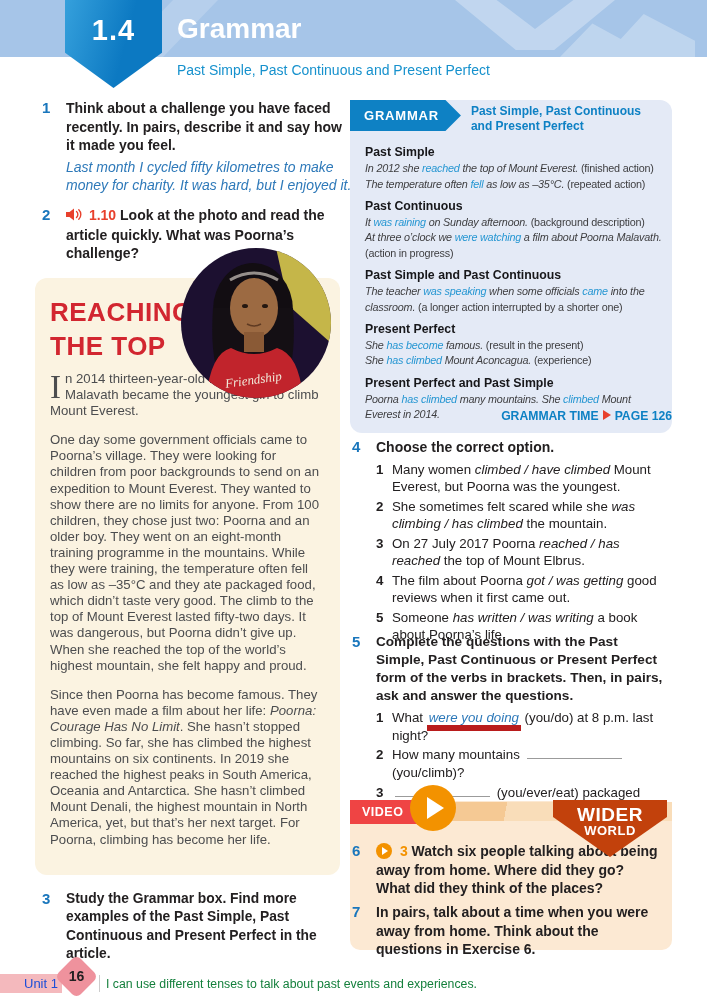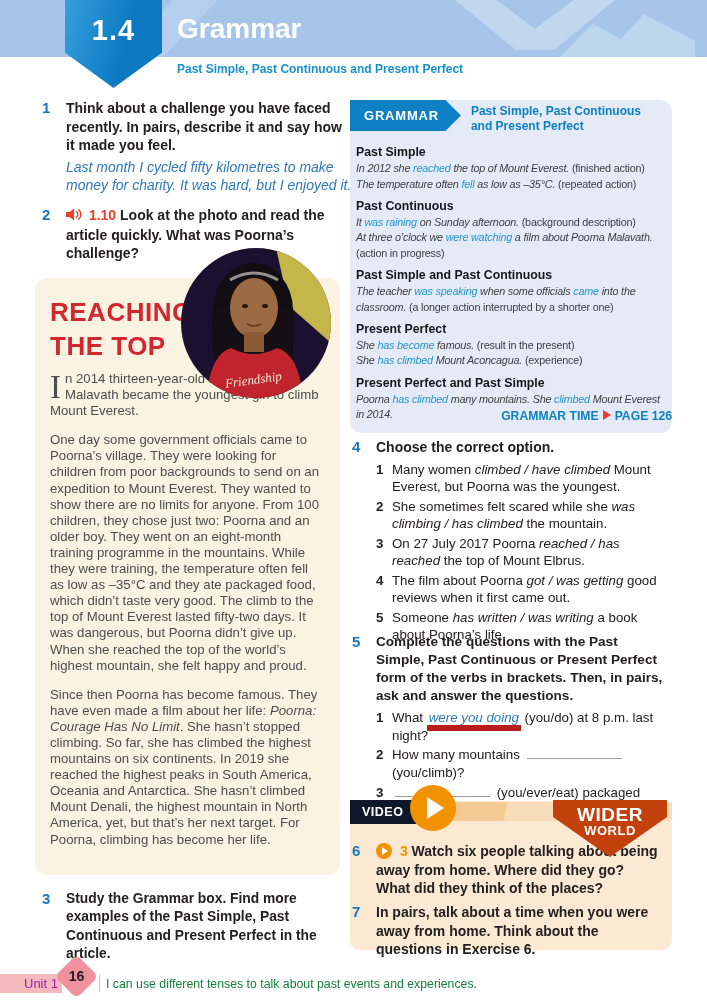--- a/index.html
+++ b/index.html
@@ -13,21 +13,21 @@
           clip-path:polygon(0 0,26% 0,50% 58%,74% 0,100% 0,62% 100%,38% 100%);}
   .chev-m{position:absolute;left:560px;top:14px;width:135px;height:43px;background:rgba(255,255,255,.28);
           clip-path:polygon(0 100%,24% 22%,45% 58%,62% 0,100% 62%,100% 100%);}
   .slash{position:absolute;left:118px;top:0;width:100px;height:57px;background:rgba(255,255,255,.18);
          clip-path:polygon(55% 0,100% 0,45% 100%,0 100%);}
   .unit-badge{position:absolute;left:65px;top:0;width:97px;height:88px;z-index:3;
          background:linear-gradient(105deg,#35a0dc,#0c79c2 60%);
          clip-path:polygon(0 0,100% 0,100% 60%,50% 100%,0 60%);}
   .unit-badge .num{color:#fff;font-size:29px;font-weight:600;text-align:center;margin-top:14px;letter-spacing:1px;}
   .page-title{position:absolute;left:177px;top:13px;font-size:28px;font-weight:700;color:#fff;z-index:2;}
-  .page-subtitle{position:absolute;left:177px;top:62px;font-size:12px;font-weight:700;color:#1691cd;}
+  .page-subtitle{position:absolute;left:177px;top:62px;font-size:14px;font-weight:400;color:#1691cd;}
 
   
   .ex{position:absolute;display:flex;gap:10px;}
   .ex-num{flex:none;width:14px;color:#1976bc;font-weight:700;font-size:15px;line-height:1.25;}
   .ex-body{flex:1;font-size:14px;font-weight:700;line-height:1.33;color:#232021;}
   .example{margin-top:3px;font-weight:400;font-style:italic;color:#2e79b9;}
   .red-bold{color:#e8402c;font-weight:700;}
   .orange-bold{color:#f39200;font-weight:700;}
   .audio-ic{display:inline-block;vertical-align:-1px;margin-right:3px;}
 
@@ -39,21 +39,21 @@
   .article-text{position:absolute;left:50px;top:371px;width:274px;font-size:13.2px;line-height:1.22;color:#4c4d4f;z-index:2;}
   .article-text p{margin:0 0 13px 0;}
   .dropcap{float:left;font-family:"Liberation Serif", serif;font-size:33px;line-height:.8;margin:3px 4px 0 0;color:#4c4d4f;}
 
   
   .grammar-box{position:absolute;left:350px;top:100px;width:322px;background:#e4eaf6;border-radius:12px;padding-bottom:10px;}
   .gb-header{display:flex;align-items:flex-start;}
   .gb-label{background:#0e81c4;color:#fff;font-weight:700;font-size:13px;letter-spacing:.8px;
             padding:8px 22px 8px 14px;clip-path:polygon(0 0,86% 0,100% 50%,86% 100%,0 100%);}
   .gb-title{color:#0e81c4;font-weight:700;font-size:12px;line-height:1.25;margin:4px 0 0 10px;}
-  .gb-sections{padding:4px 8px 0 6px;}
+  .gb-sections{padding:4px 8px 0 15px;}
   .gb-heading{font-weight:700;font-size:12.3px;color:#17171a;margin-top:6px;line-height:1.4;}
   .gb-line{font-style:italic;color:#3e3e40;font-size:10.8px;letter-spacing:-0.2px;line-height:1.42;}
   .gb-line .v{color:#2596d2;}
   .gb-line .n{font-style:normal;}
   .grammar-time{position:absolute;left:350px;top:409px;width:322px;text-align:right;
                 font-weight:700;font-size:12.2px;color:#0e81c4;}
   .tri-right{display:inline-block;width:0;height:0;border-left:8px solid #e8402c;
              border-top:5px solid transparent;border-bottom:5px solid transparent;margin:0 4px;}
 
   
@@ -61,40 +61,40 @@
   .item{display:flex;margin-bottom:3px;}
   .item-num{flex:none;width:16px;font-weight:700;color:#232021;}
   .item-text{flex:1;}
   .i{font-style:italic;}
   .ans{color:#2e79b9;font-style:italic;border-bottom:6px solid #b91c1c;padding:0 2px;}
   .blank{display:inline-block;width:95px;height:11px;border-bottom:1px solid #9b9b9b;margin:0 3px;}
   .ex5 .item{margin-bottom:2px;line-height:1.32;}
 
   
   .video-card{position:absolute;left:350px;top:801px;width:322px;height:149px;background:#fce9d3;border-radius:10px;}
-  .video-black{position:absolute;left:350px;top:800px;width:86px;height:24px;background:#0f172a;z-index:2;
+  .video-black{position:absolute;left:350px;top:800px;width:86px;height:24px;background:#ef4444;z-index:2;
                clip-path:polygon(0 0,100% 0,84% 100%,0 100%);color:#fff;font-weight:700;font-size:12.5px;
                letter-spacing:.5px;line-height:24px;padding-left:12px;box-sizing:border-box;}
   .video-strip{position:absolute;left:428px;top:802px;width:244px;height:19px;z-index:1;
                background:linear-gradient(100deg,#f5c994 0 32%,#f9ddb9 32%);}
   .play-big{position:absolute;left:410px;top:785px;width:46px;height:46px;border-radius:50%;background:#f39200;z-index:3;}
   .play-big::after{content:"";position:absolute;left:17px;top:12px;width:0;height:0;
                    border-left:17px solid #fff;border-top:11px solid transparent;border-bottom:11px solid transparent;}
   .wider-badge{position:absolute;left:553px;top:800px;width:114px;height:57px;background:#c2410c;z-index:4;
                clip-path:polygon(0 0,100% 0,100% 30%,50% 100%,0 30%);text-align:center;color:#fff;}
   .wider-badge .w1{font-size:19px;font-weight:800;letter-spacing:.5px;margin-top:5px;line-height:1;}
   .wider-badge .w2{font-size:13px;font-weight:700;letter-spacing:.5px;line-height:1;margin-top:0;}
   .play-sm{display:inline-block;width:16px;height:16px;border-radius:50%;background:#f39200;
            position:relative;vertical-align:-3px;margin-right:4px;}
   .play-sm::after{content:"";position:absolute;left:6px;top:4px;width:0;height:0;
                   border-left:6px solid #fff;border-top:4px solid transparent;border-bottom:4px solid transparent;}
 
   
   .footer-bar{position:absolute;left:0;top:974px;width:62px;height:19px;background:#f4b9bd;}
-  .footer-unit{position:absolute;left:24px;top:976px;font-size:13px;color:#a21caf;z-index:2;}
+  .footer-unit{position:absolute;left:24px;top:976px;font-size:13px;color:#1d4ed8;z-index:2;}
   .footer-diamond{position:absolute;left:61px;top:961px;width:31px;height:31px;background:#ef929d;
                   transform:rotate(45deg);border-radius:6px;}
   .footer-page{position:absolute;left:61px;top:968px;width:31px;text-align:center;
                font-size:14px;font-weight:700;color:#232021;z-index:2;}
   .footer-divider{position:absolute;left:99px;top:975px;width:1px;height:17px;background:#cccccc;}
   .footer-cando{position:absolute;left:106px;top:977px;font-size:12.3px;color:#15803d;}
 </style>
 </head>
 <body>
 

